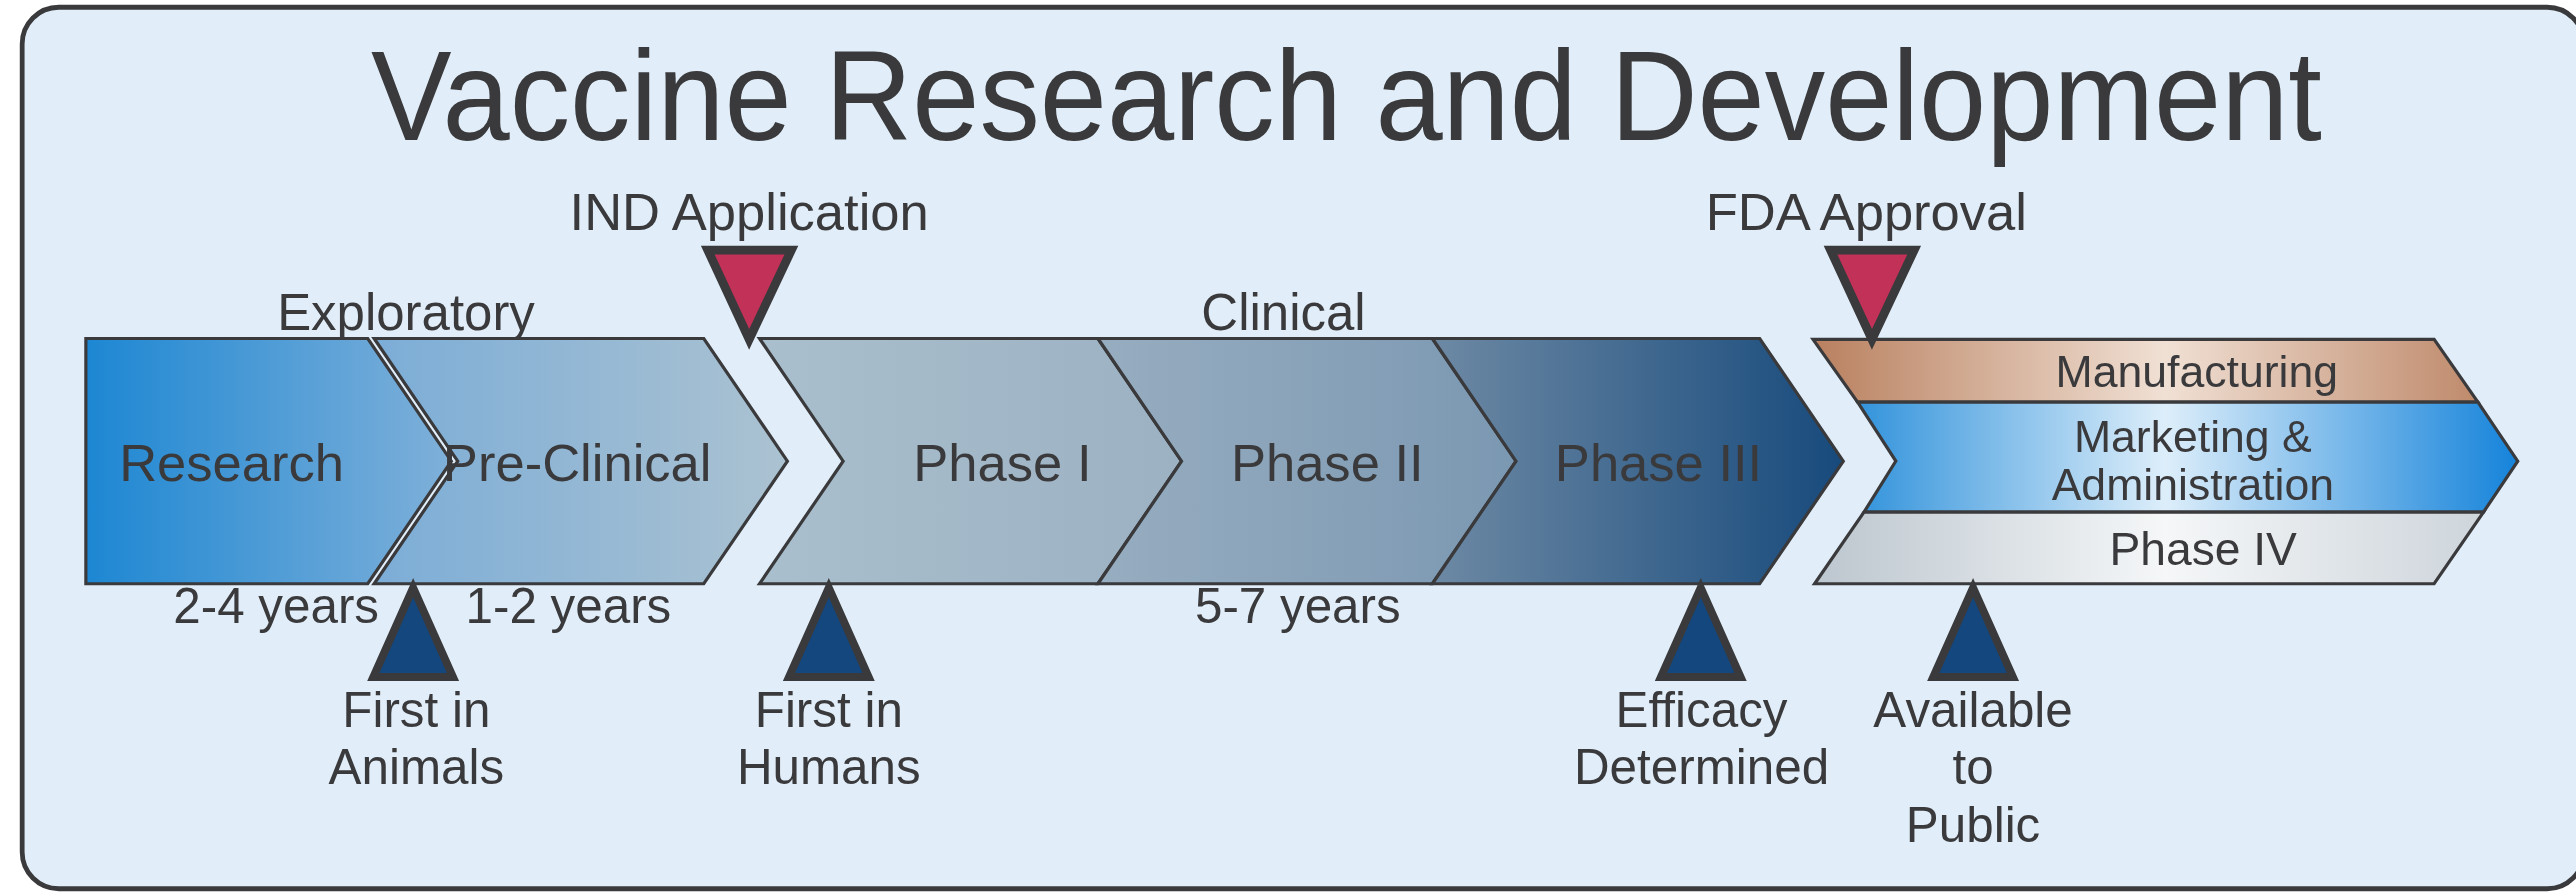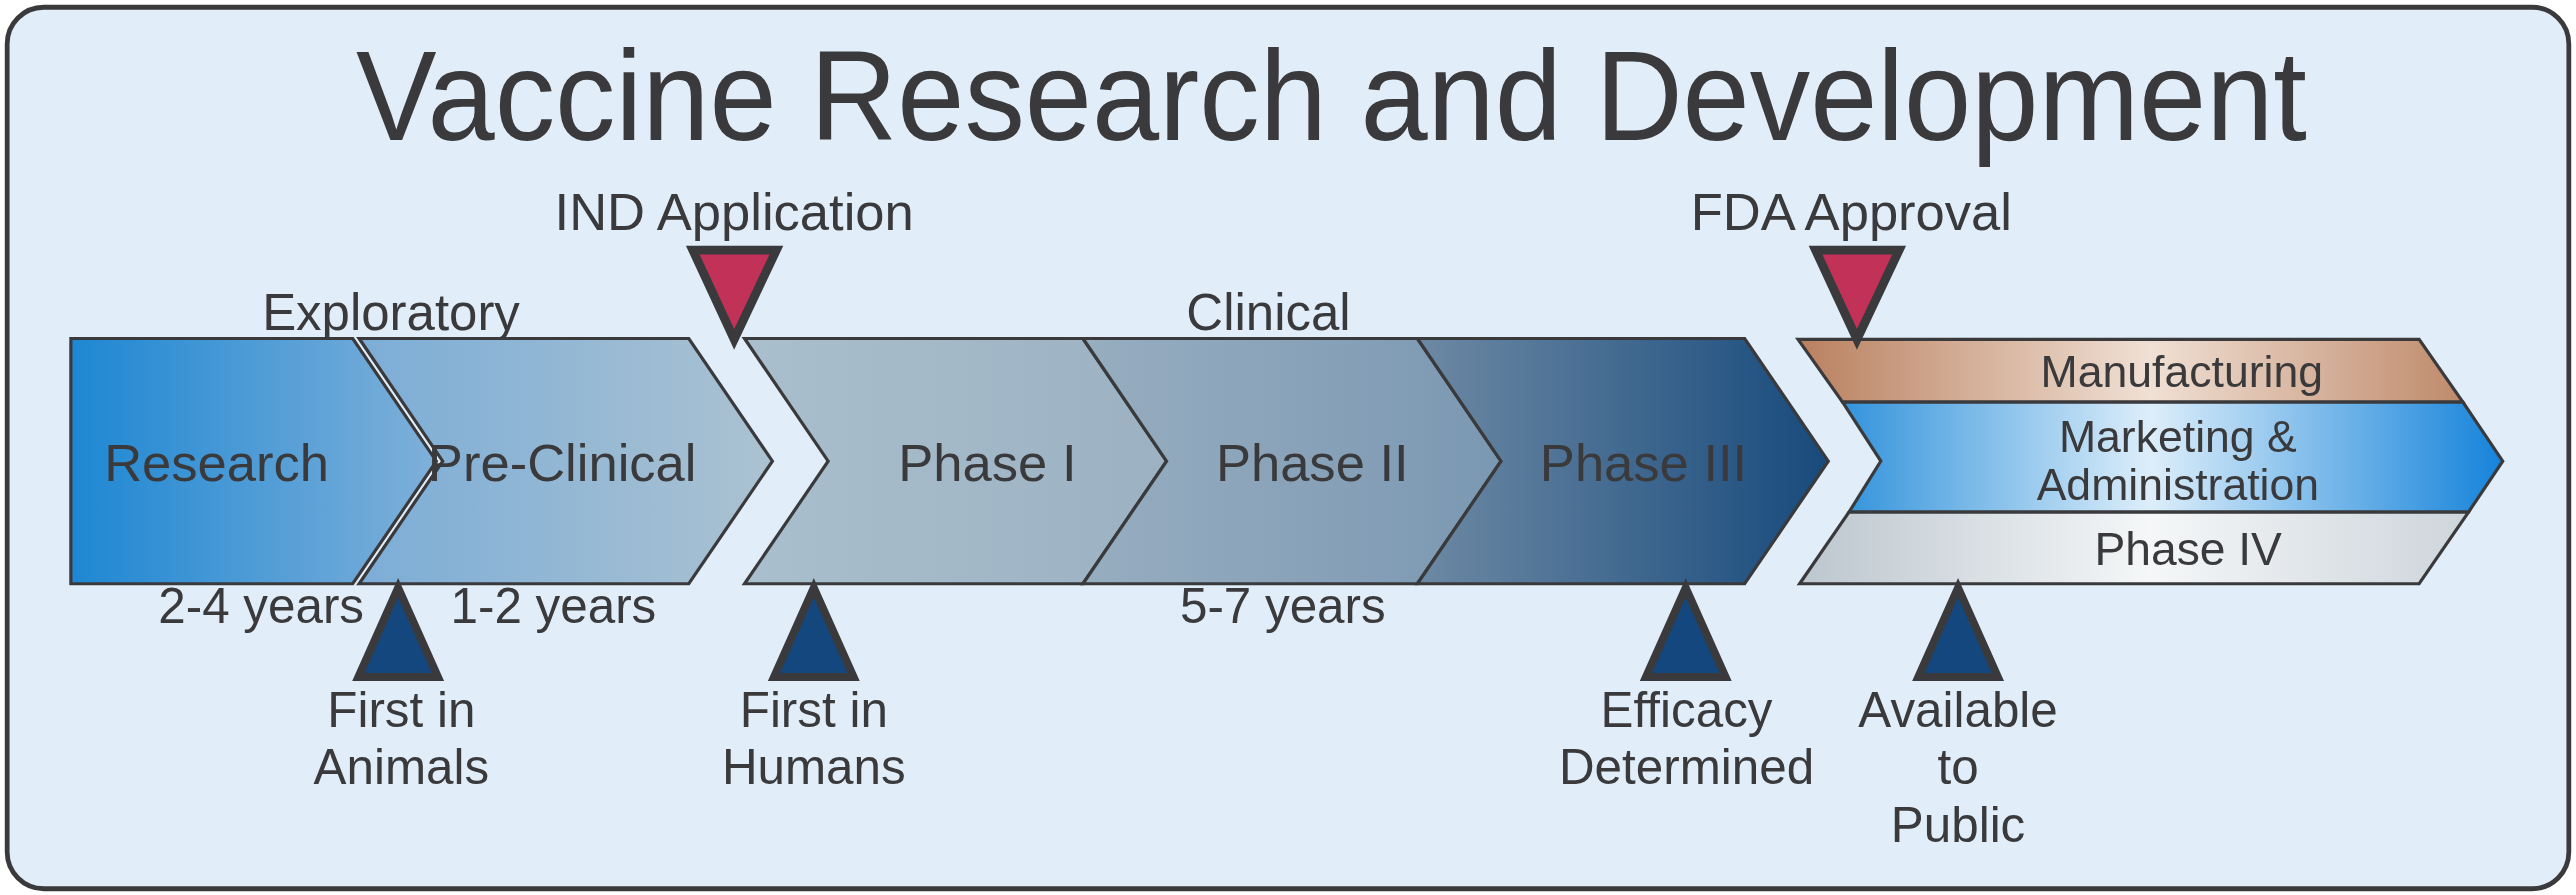--- a/index.html
+++ b/index.html
@@ -1,17 +1,17 @@
 <!DOCTYPE html>
 <html style="font-size:12.7px"><head>
 <meta charset="utf-8">
 <style>
   html, body { margin: 0; padding: 0; background: #ffffff; }
   .stage { position: relative; width: 2284px; height: 896px; background: #ffffff;
-           font-family: "Liberation Sans", sans-serif; }
+           font-family: "Liberation Sans", sans-serif; margin-left: 15px; }
   svg { display: block; }
   text { fill: #3a3a3c; font-family: "Liberation Sans", sans-serif; }
   .lbl-title   { font-size: 160px; font-weight: 500; }
   .lbl-group   { font-size: 64px; }
   .lbl-marker  { font-size: 66px; }
   .lbl-phase   { font-size: 66px; }
   .lbl-band    { font-size: 56px; }
   .lbl-years   { font-size: 62px; }
   .lbl-note    { font-size: 62px; }
   .mid { text-anchor: middle; }

